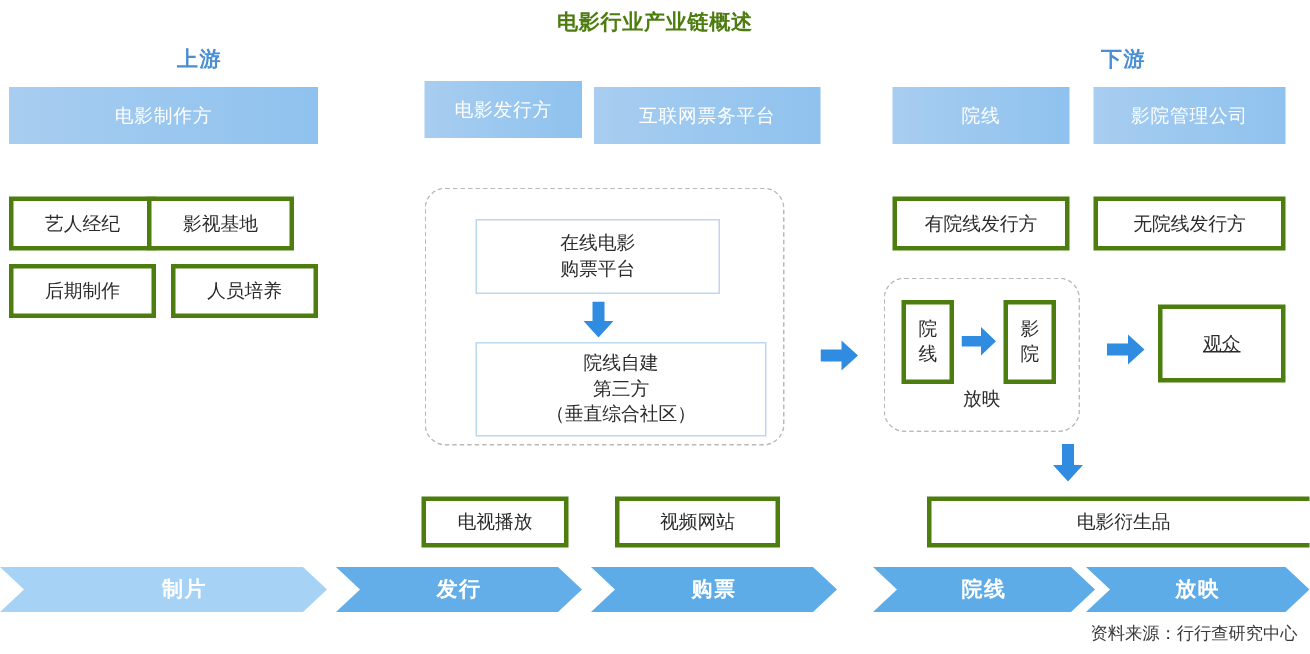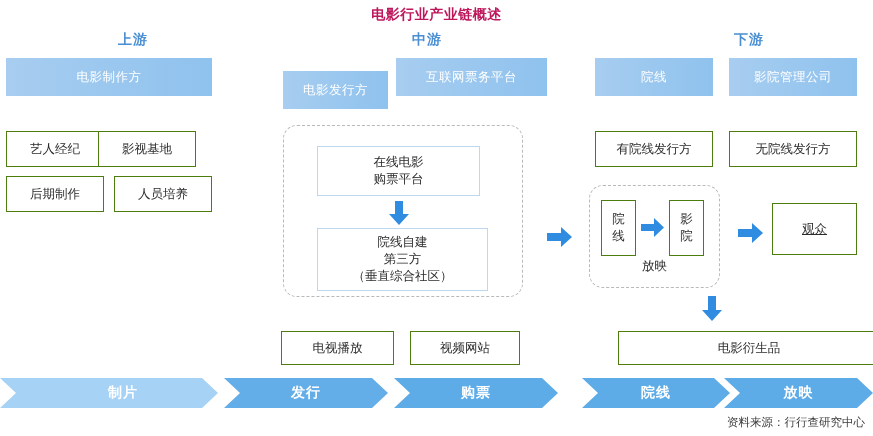--- a/index.html
+++ b/index.html
@@ -9,21 +9,21 @@
     font-family: "DejaVu Sans", "Liberation Sans", sans-serif;
     position: relative;
     overflow: hidden;
   }
   .canvas { position: relative; width: 873px; height: 436px; }
 
   
   .title {
     position: absolute; top: 6px; left: 0; width: 873px;
     text-align: center;
-    font-size: 14px; font-weight: bold; color: #be185d;
+    font-size: 14px; font-weight: bold; color: #4d7c0f;
     letter-spacing: 0.5px;
   }
 
   
   .sect-head {
     position: absolute;
     font-size: 14px; font-weight: bold; color: #4a8fd4;
     text-align: center; letter-spacing: 1px; margin-left: 24px;
   }
 
@@ -33,21 +33,21 @@
     background: linear-gradient(to right, #a8cdf0 0%, #9cc8ef 45%, #8fc2ee 100%);
     color: #ffffff;
     font-size: 12.5px;
     display: flex; align-items: center; justify-content: center;
     letter-spacing: 0.5px;
   }
 
   
   .obox {
     position: absolute;
-    border: 1px solid #4d7c0f;
+    border: 3px solid #4d7c0f;
     background: #ffffff;
     color: #2b2b2b;
     font-size: 12.5px;
     display: flex; align-items: center; justify-content: center;
     text-align: center;
     line-height: 1.35;
   }
   .obox.blueline { border: 1px solid #bdd7ee; }
 
   
@@ -97,45 +97,44 @@
 
   <div class="sect-head" style="left:0px; top:31px; width:218px;">上游</div>
 
   <div class="bluebar" style="left:6px; top:58px; width:206px; height:38px;">电影制作方</div>
 
   <div class="obox" style="left:6px; top:131px; width:98px; height:36px;">艺人经纪</div>
   <div class="obox" style="left:98px; top:131px; width:98px; height:36px;">影视基地</div>
   <div class="obox" style="left:6px; top:176px; width:98px; height:36px;">后期制作</div>
   <div class="obox" style="left:114px; top:176px; width:98px; height:36px;">人员培养</div>
 
-  <div class="sect-head" style="left:283px; top:31px; width:240px;">中游</div>
 
-  <div class="bluebar" style="left:283px; top:71px; width:105px; height:38px;">电影发行方</div>
+  <div class="bluebar" style="left:283px; top:54px; width:105px; height:38px;">电影发行方</div>
   <div class="bluebar" style="left:396px; top:58px; width:151px; height:38px;">互联网票务平台</div>
 
   <div class="dashgroup" style="left:283px; top:125px; width:240px; height:172px;"></div>
 
   <div class="obox blueline" style="left:317px; top:146px; width:163px; height:50px; flex-direction:column;">
     <span>在线电影</span>
     <span>购票平台</span>
   </div>
 
   <div class="arrow-d" style="left:388px; top:201px;">
     <svg width="22" height="25" viewBox="0 0 22 25">
       <polygon points="7,0 15,0 15,13 21,13 11,24 1,13 7,13" fill="#2f8ce0"></polygon>
     </svg>
   </div>
 
-  <div class="obox blueline" style="left:317px; top:228px; width:171px; height:63px; flex-direction:column;text-align:right;">
+  <div class="obox blueline" style="left:317px; top:228px; width:194px; height:63px; flex-direction:column;text-align:right;">
     <span>院线自建</span>
     <span>第三方</span>
     <span>（垂直综合社区）</span>
   </div>
 
-  <div class="obox" style="left:281px; top:331px; width:113px; height:34px;text-align:center;">电视播放</div>
+  <div class="obox" style="left:281px; top:331px; width:98px; height:34px;text-align:center;">电视播放</div>
   <div class="obox" style="left:410px; top:331px; width:110px; height:34px;">视频网站</div>
 
   <div class="arrow-r" style="left:547px; top:226px;">
     <svg width="26" height="22" viewBox="0 0 26 22">
       <polygon points="0,7 14,7 14,1 25,11 14,21 14,15 0,15" fill="#2f8ce0"></polygon>
     </svg>
   </div>
 
   <div class="sect-head" style="left:595px; top:31px; width:260px;">下游</div>
 

